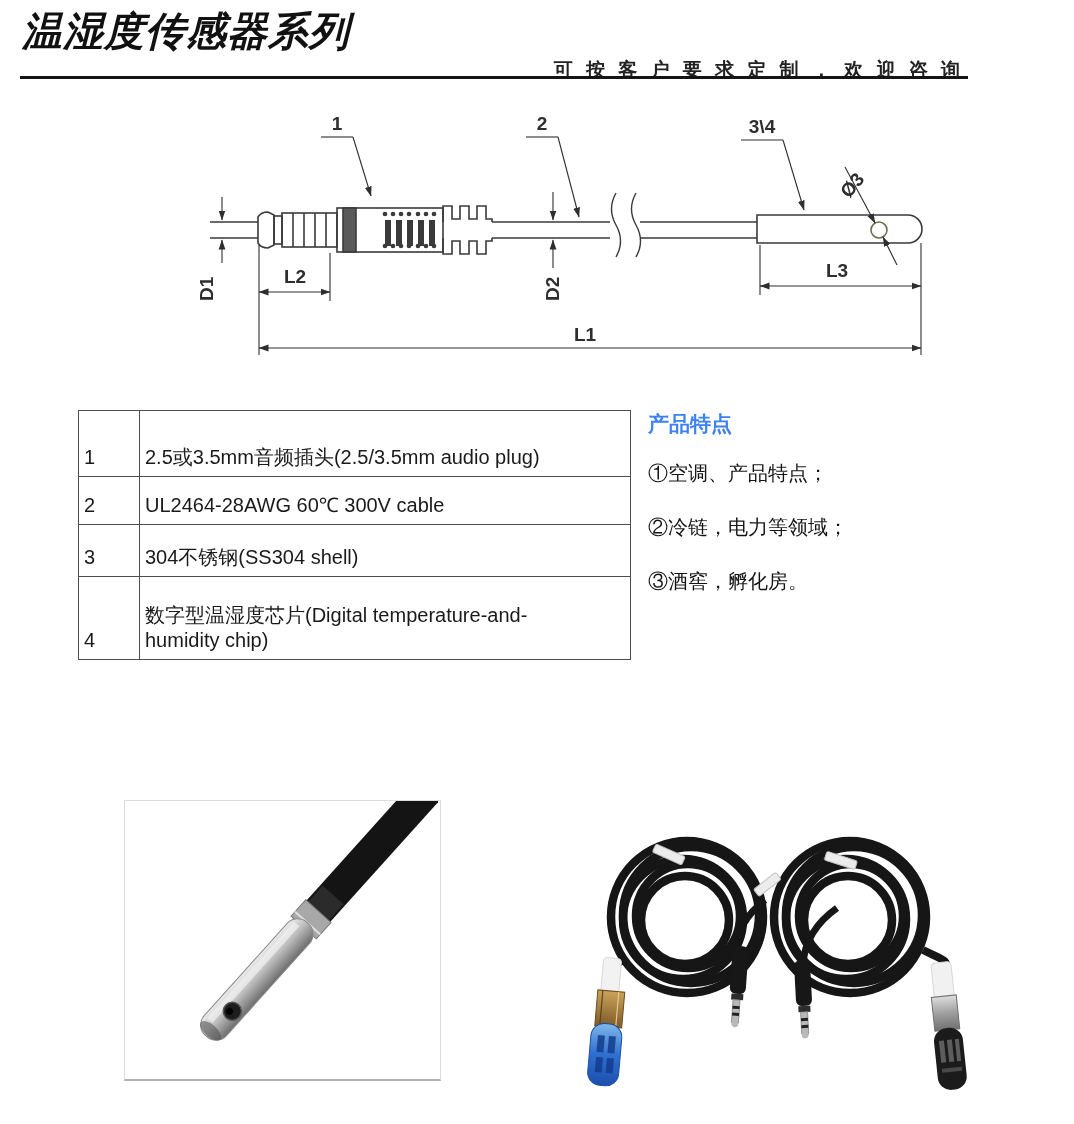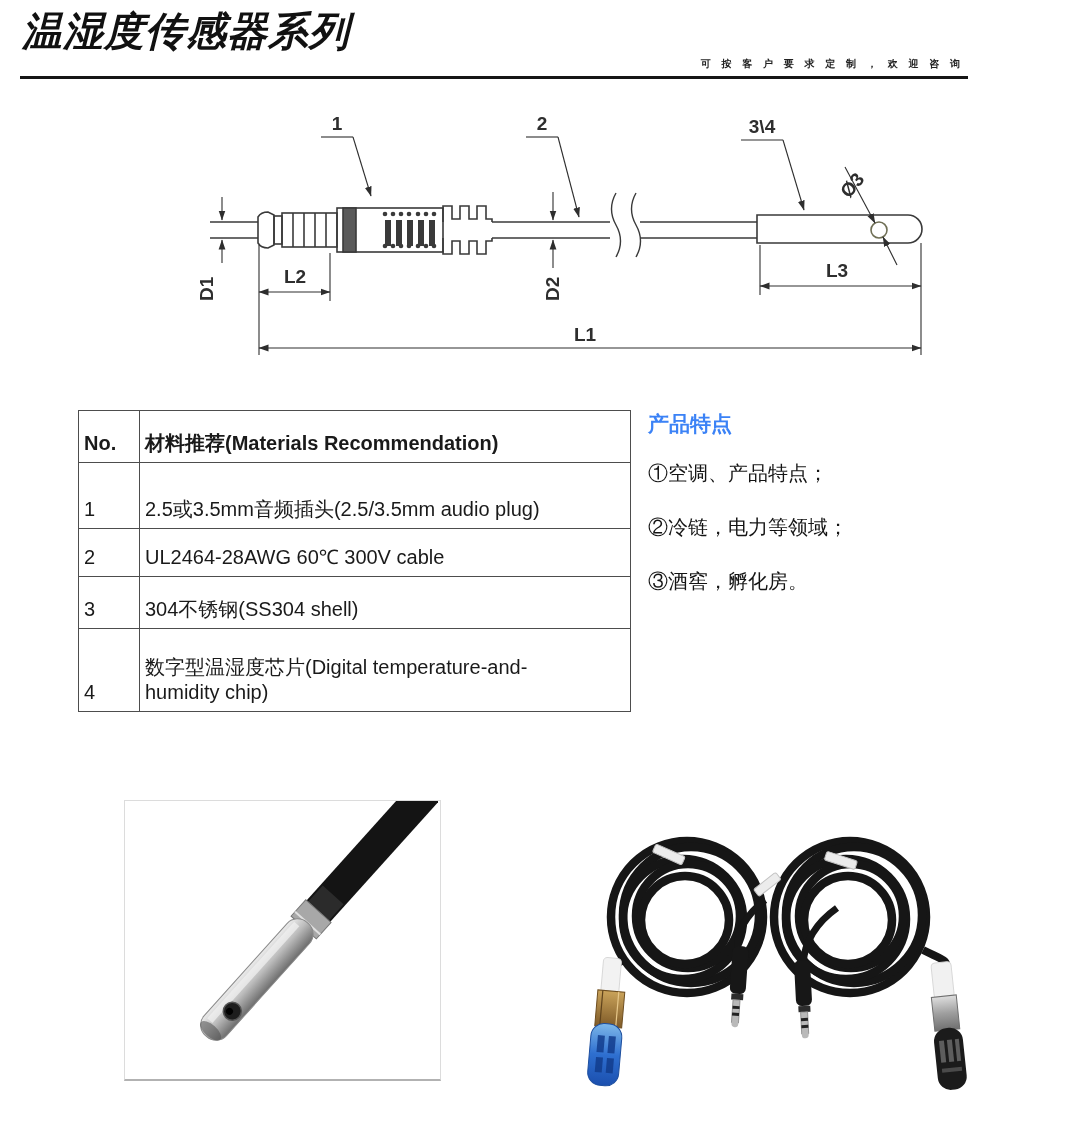--- a/index.html
+++ b/index.html
@@ -1,20 +1,20 @@
 <!DOCTYPE html>
 <html><head>
 <meta charset="utf-8">
 <style>
   html,body{margin:0;padding:0;background:#fff;}
   .page{position:relative;width:988px;height:1124px;background:#ffffff;overflow:hidden;
         font-family:"Liberation Sans",sans-serif;color:#1a1a1a;}
   .title{position:absolute;left:22px;top:4px;font-family:"DejaVu Serif","Liberation Serif",serif;
          font-style:italic;font-weight:bold;font-size:40px;letter-spacing:1px;color:#111;}
-  .tagline{position:absolute;right:24px;top:57px;font-size:10px;font-weight:bold;
+  .tagline{position:absolute;right:24px;top:57px;font-size:19px;font-weight:bold;
            letter-spacing:4px;color:#222;white-space:nowrap;}
   .rule{position:absolute;left:20px;right:20px;top:76px;height:3px;background:#151515;}
   .diagram{position:absolute;left:185px;top:105px;width:760px;height:270px;}
   .diagram text{font-family:"Liberation Sans",sans-serif;font-size:19px;fill:#2e2e2e;font-weight:600;}
   .spec-table{position:absolute;left:78px;top:410px;border-collapse:collapse;table-layout:fixed;width:553px;}
   .spec-table td{border:1px solid #4d4d4d;vertical-align:bottom;padding:2px 5px 6px 5px;
                  font-size:20px;line-height:1.25;background:#fff;}
   .spec-table td.no-col{width:50px;}
   .spec-table tr.h-head{height:52px;} .spec-table tr.h1{height:66px;}
   .spec-table tr.h2{height:48px;} .spec-table tr.h3{height:52px;} .spec-table tr.h4{height:83px;}
@@ -129,24 +129,20 @@
     <text transform="translate(664,94) rotate(-50)">Ø3</text>
     <text transform="translate(28,196) rotate(-90)">D1</text>
     <text x="110" y="178" text-anchor="middle">L2</text>
     <text transform="translate(374,196) rotate(-90)">D2</text>
     <text x="652" y="172" text-anchor="middle">L3</text>
     <text x="400" y="236" text-anchor="middle">L1</text>
   </svg>
 
   <table class="spec-table">
     <tbody>
-        <tr class="h-head">
-      <td class="no-col hdr">No.</td>
-      <td class="hdr">材料推荐(Materials Recommendation)</td>
-    </tr>
     <tr class="h1">
       <td class="no-col">1</td>
       <td class="mat-cell">2.5或3.5mm音频插头(2.5/3.5mm audio plug)</td>
     </tr>
     <tr class="h2">
       <td class="no-col">2</td>
       <td class="mat-cell">UL2464-28AWG 60℃ 300V cable</td>
     </tr>
     <tr class="h3">
       <td class="no-col">3</td>

